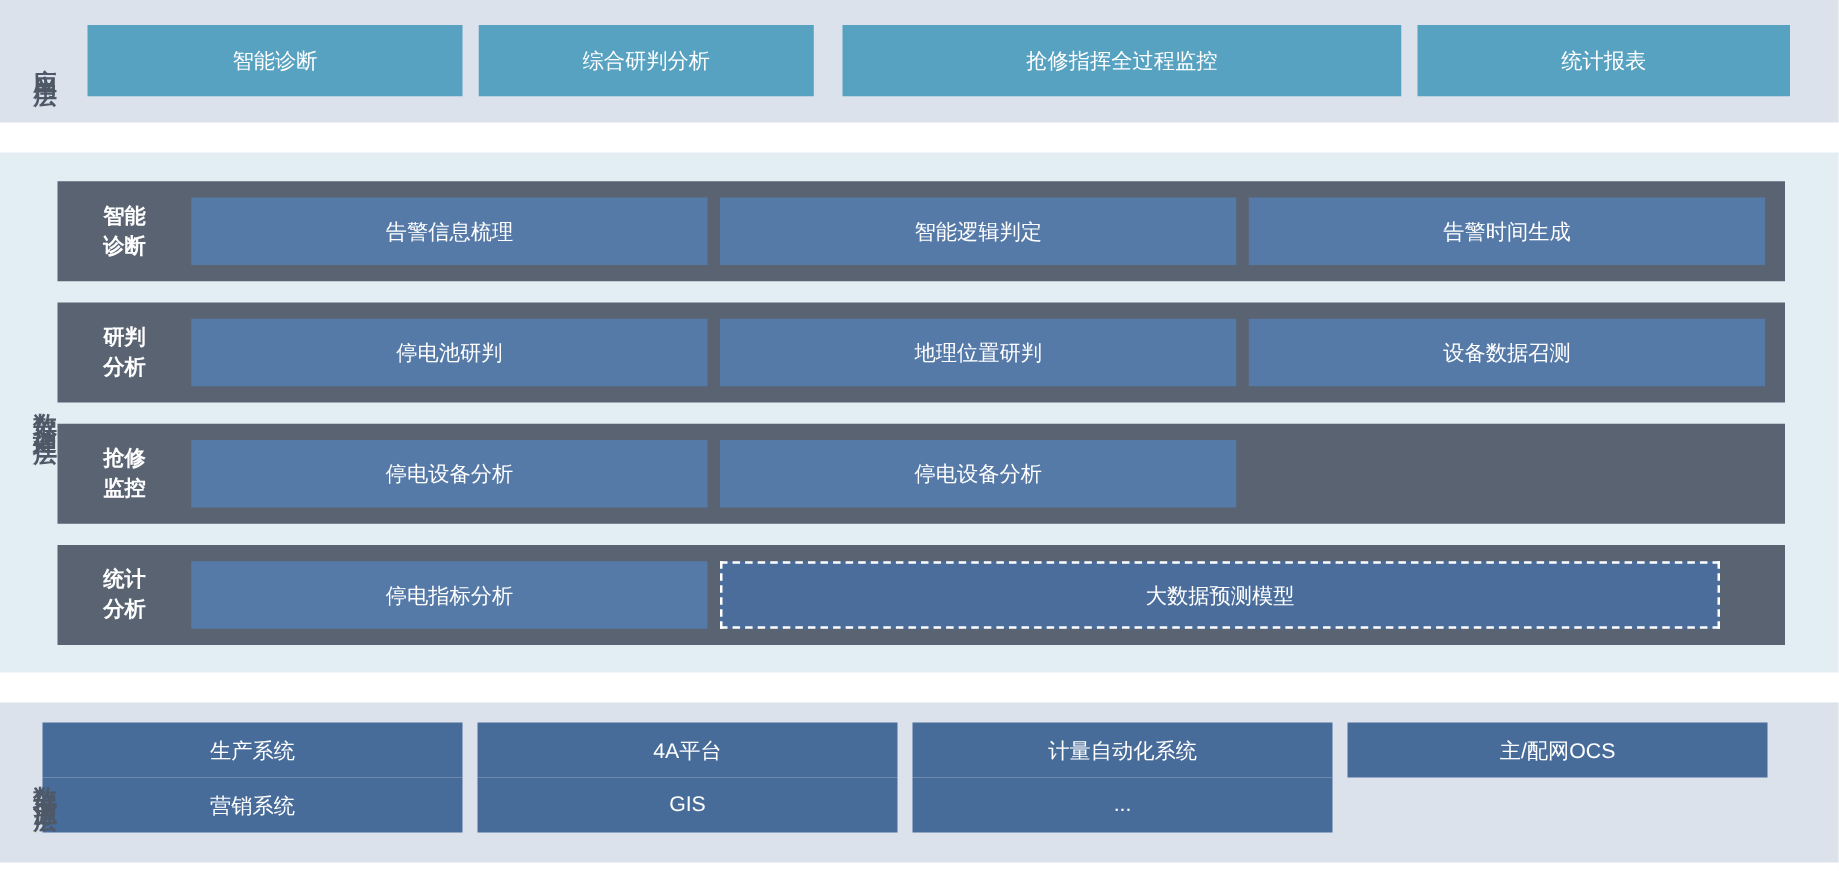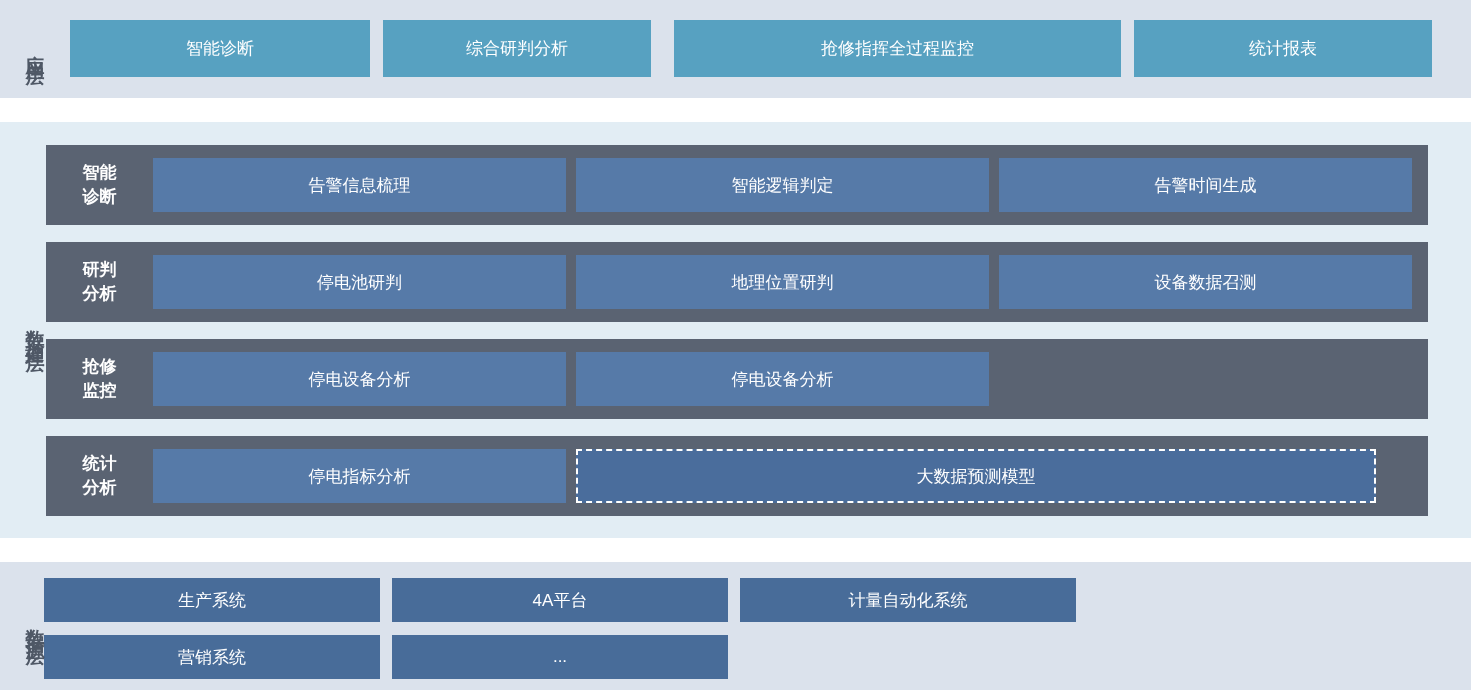--- a/index.html
+++ b/index.html
@@ -45,21 +45,21 @@
     width:413px; height:54px; margin-right:10px; background:#567aa8; color:#ffffff;
     display:flex; align-items:center; justify-content:center; font-size:17px;
   }
   .proc-box.dashed {
     width:800px; background:#4a6d9c;
     border:2px dashed #ffffff; box-sizing:border-box;
   }
 
   
   .src-band { height:112px; background:#dbe2ec; padding-top:16px; }
-  .src-row { display:flex; gap:12px; padding-left:44px; margin-bottom:13px; }
+  .src-row { display:flex; gap:12px; padding-left:34px; }
   .src-box {
     width:336px; height:44px; background:#486c99; color:#ffffff;
     display:flex; align-items:center; justify-content:center; font-size:17px;
   }
 </style>
 </head>
 <body>
 
 <div class="band app-band">
   <div class="layer-label-wrap">
@@ -114,18 +114,20 @@
 <div class="gap"></div>
 
 <div class="band src-band">
   <div class="layer-label-wrap">
     <div class="layer-label">数据源层</div>
   </div>
   <div class="src-row">
     <div class="src-box">生产系统</div>
     <div class="src-box">4A平台</div>
     <div class="src-box">计量自动化系统</div>
+    <div class="src-box">主/配网OCS</div>
   </div>
   <div class="src-row">
     <div class="src-box">营销系统</div>
+    <div class="src-box">GIS</div>
     <div class="src-box">...</div>
   </div>
 </div>
 
 </body></html>

